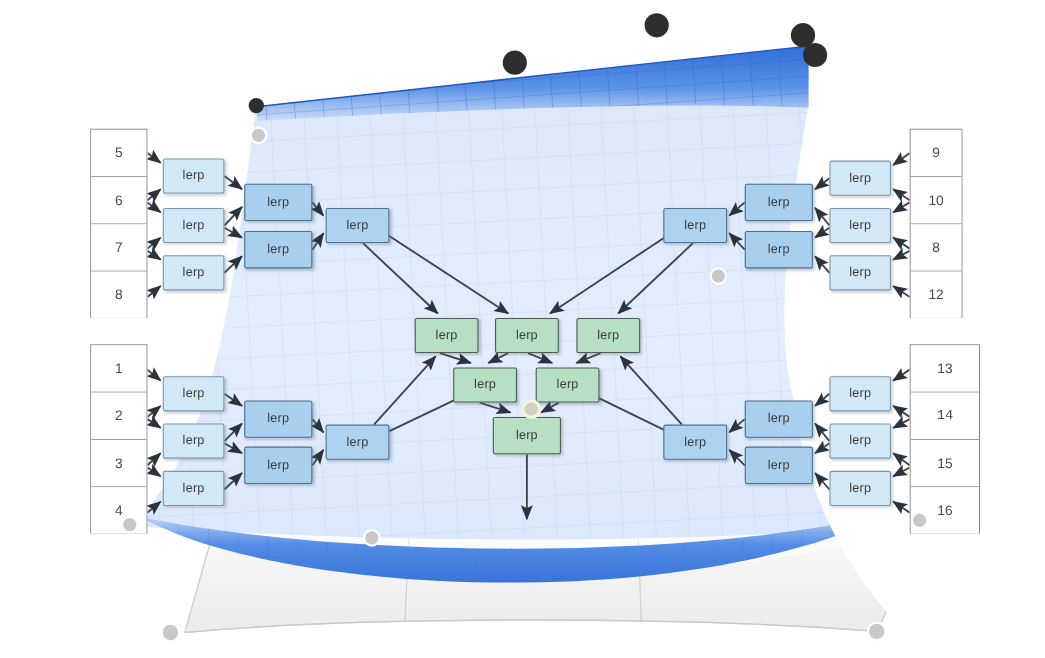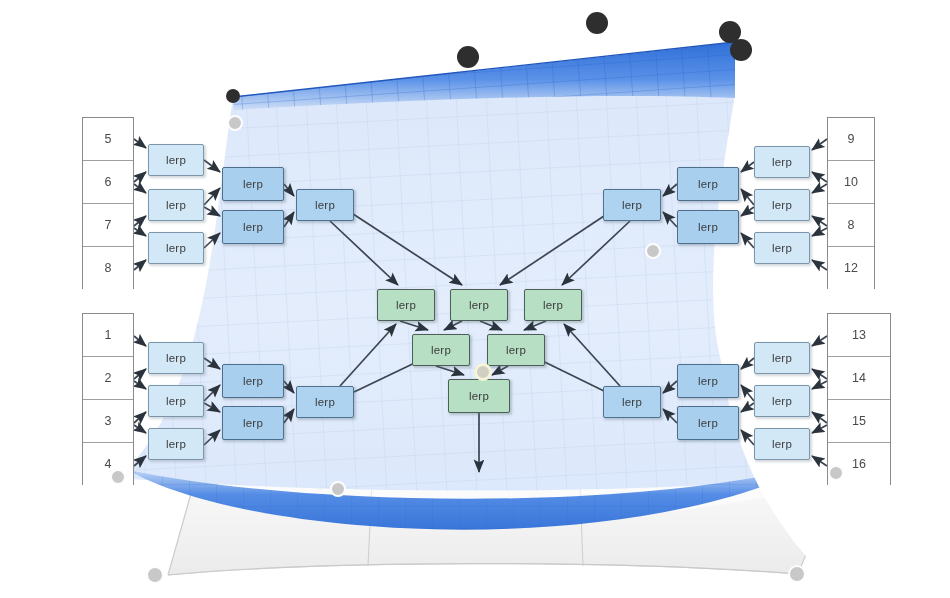--- a/index.html
+++ b/index.html
@@ -213,21 +213,21 @@
 
   <div class="idx-col" style="left:827px;top:117px;width:48px;height:172px;">
     <div class="idx-cell" style="height:43px;">9</div>
     <div class="idx-cell" style="height:43px;">10</div>
     <div class="idx-cell" style="height:43px;">8</div>
     <div class="idx-cell" style="height:42px;text-align:right;">12</div>
   </div>
 
   <div class="idx-col" style="left:827px;top:313px;width:64px;height:172px;">
     <div class="idx-cell" style="height:43px;">13</div>
-    <div class="idx-cell" style="height:43px;">14</div>
+    <div class="idx-cell" style="height:43px;font-family:Liberation Mono, monospace;">14</div>
     <div class="idx-cell" style="height:43px;">15</div>
     <div class="idx-cell" style="height:42px;text-align:center;">16</div>
   </div>
 
   <div id="node-host">
       <div class="node n-l1" style="left: 148px; top: 144px; width: 56px; height: 32px;">lerp</div>
       <div class="node n-l1" style="left: 148px; top: 189px; width: 56px; height: 32px;">lerp</div>
       <div class="node n-l1" style="left: 148px; top: 232px; width: 56px; height: 32px;">lerp</div>
       <div class="node n-l2" style="left: 222px; top: 167px; width: 62px; height: 34px;">lerp</div>
       <div class="node n-l2" style="left: 222px; top: 210px; width: 62px; height: 34px;">lerp</div>

